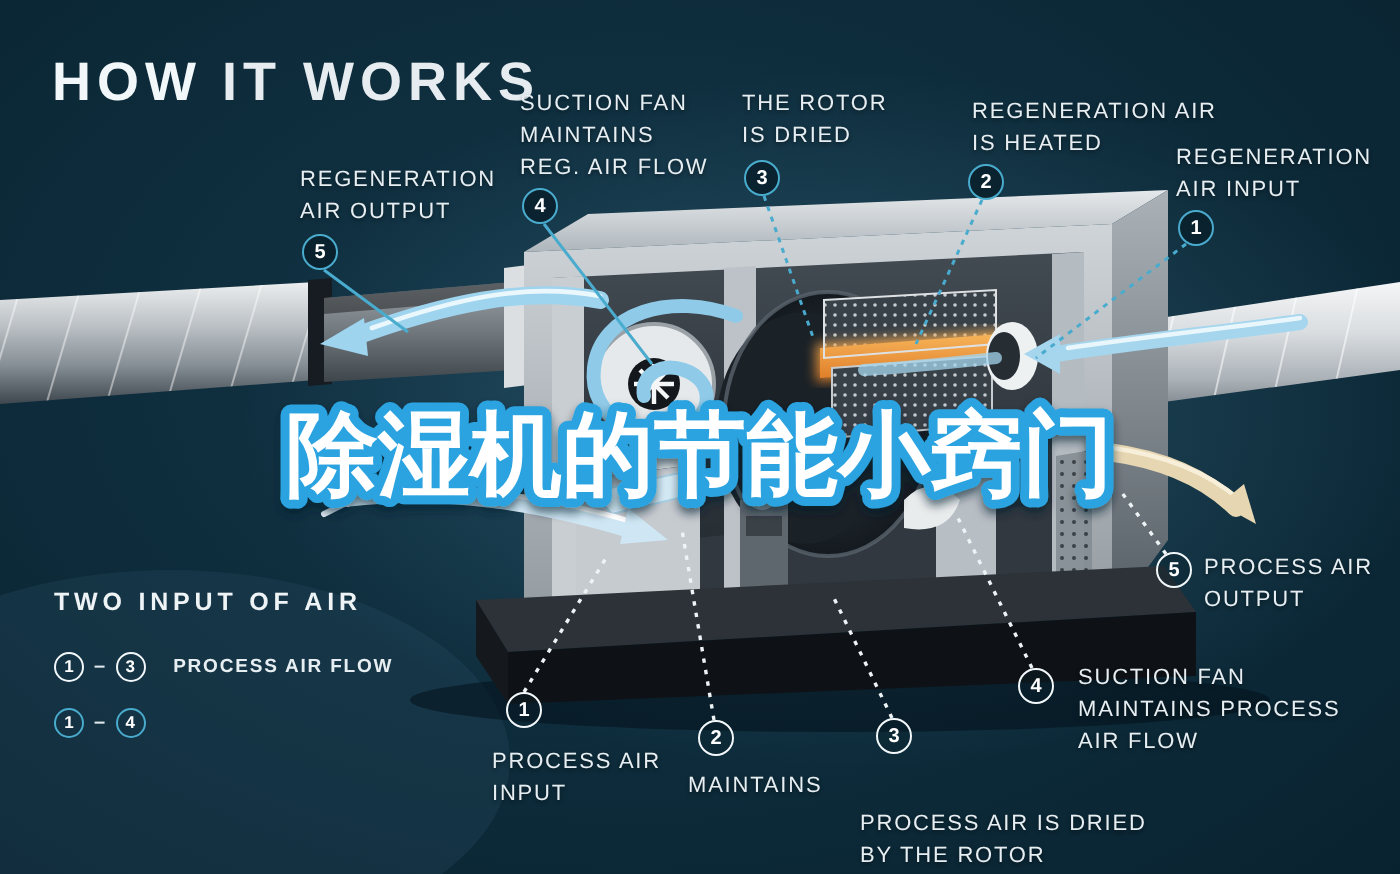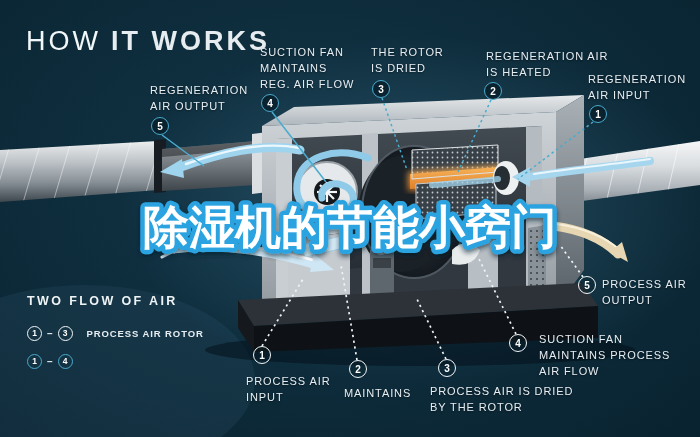--- a/index.html
+++ b/index.html
@@ -3,21 +3,21 @@
 <meta charset="utf-8">
 <style>
   html,body{margin:0;padding:0;background:#06141d;}
   .stage{
     position:relative;width:700px;height:437px;overflow:hidden;
     background:radial-gradient(ellipse 620px 420px at 45% 42%, #133749 0%, #0d2b3a 48%, #081f2c 100%);
     font-family:"Liberation Sans","DejaVu Sans",sans-serif;
   }
   .scene{position:absolute;left:0;top:0;}
   .title{position:absolute;left:26px;top:26px;color:#f2f7f9;font-size:27px;letter-spacing:3px;white-space:nowrap;}
-  .title .b{font-weight:400;}
+  .title .b{font-weight:700;}
   .title .l{font-weight:700;margin-left:10px;opacity:.95;}
   .callout{
     position:absolute;color:#e7eef2;font-size:11px;font-weight:normal;letter-spacing:.9px;
     line-height:1.45;white-space:pre-line;text-shadow:0 1px 2px rgba(0,0,0,.45);
   }
   .badge{
     position:absolute;width:18px;height:18px;border-radius:50%;box-sizing:border-box;
     display:flex;align-items:center;justify-content:center;
     color:#fff;font-size:10px;font-weight:bold;
   }
@@ -263,34 +263,34 @@
 
   <div class="badge white" style="left:253px;top:346px">1</div>
   <div class="badge white" style="left:349px;top:360px">2</div>
   <div class="badge white" style="left:438px;top:359px">3</div>
   <div class="badge white" style="left:509px;top:334px">4</div>
   <div class="badge white" style="left:578px;top:276px">5</div>
 
   <div class="callout" style="left:246px;top:374px">PROCESS AIR
 INPUT</div>
   <div class="callout" style="left:344px;top:386px">MAINTAINS</div>
-  <div class="callout" style="left:430px;top:384px">PROCESS AIR IS DRIED
+  <div class="callout" style="left:430px;top:405px">PROCESS AIR IS DRIED
 BY THE ROTOR</div>
   <div class="callout" style="left:539px;top:332px">SUCTION FAN
 MAINTAINS PROCESS
 AIR FLOW</div>
   <div class="callout" style="left:602px;top:277px">PROCESS AIR
 OUTPUT</div>
 
-  <div class="legend-title">TWO FLOW OF AIR</div>
+  <div class="legend-title">TWO INPUT OF AIR</div>
   <div class="legend-row process" style="top:325px">
     <span class="c">1</span>
     <span class="sep">–</span>
     <span class="c">3</span>
-    <span class="lbl">PROCESS AIR ROTOR</span>
+    <span class="lbl">PROCESS AIR FLOW</span>
   </div>
   <div class="legend-row regen" style="top:353px">
     <span class="c">1</span>
     <span class="sep">–</span>
     <span class="c">4</span>
   </div>
 
 </div>
 
 </body></html>

